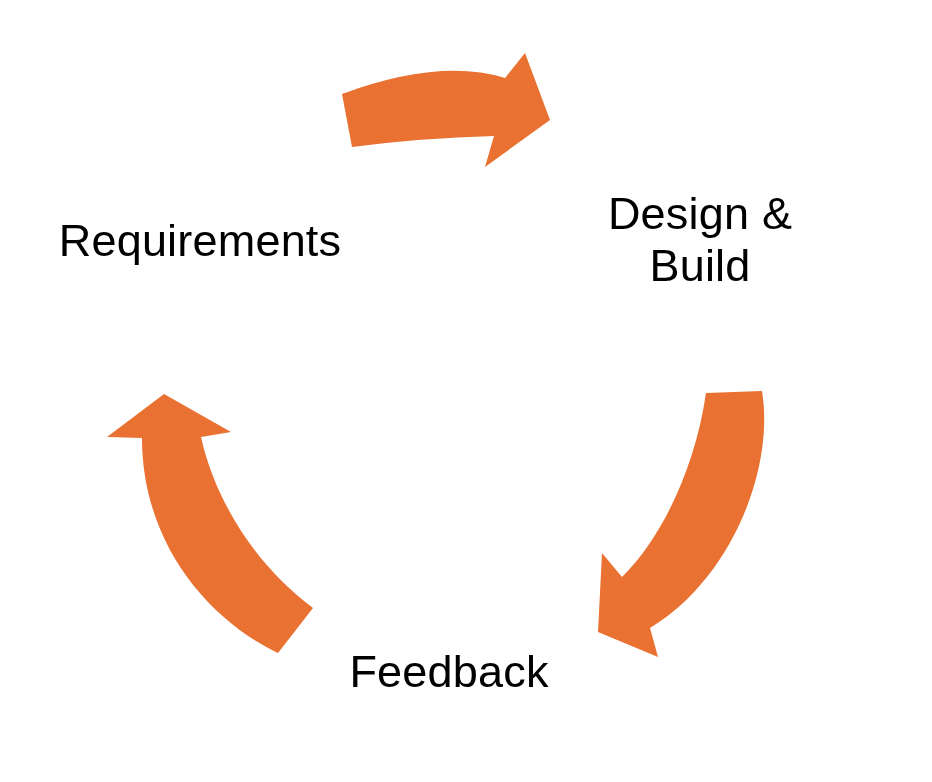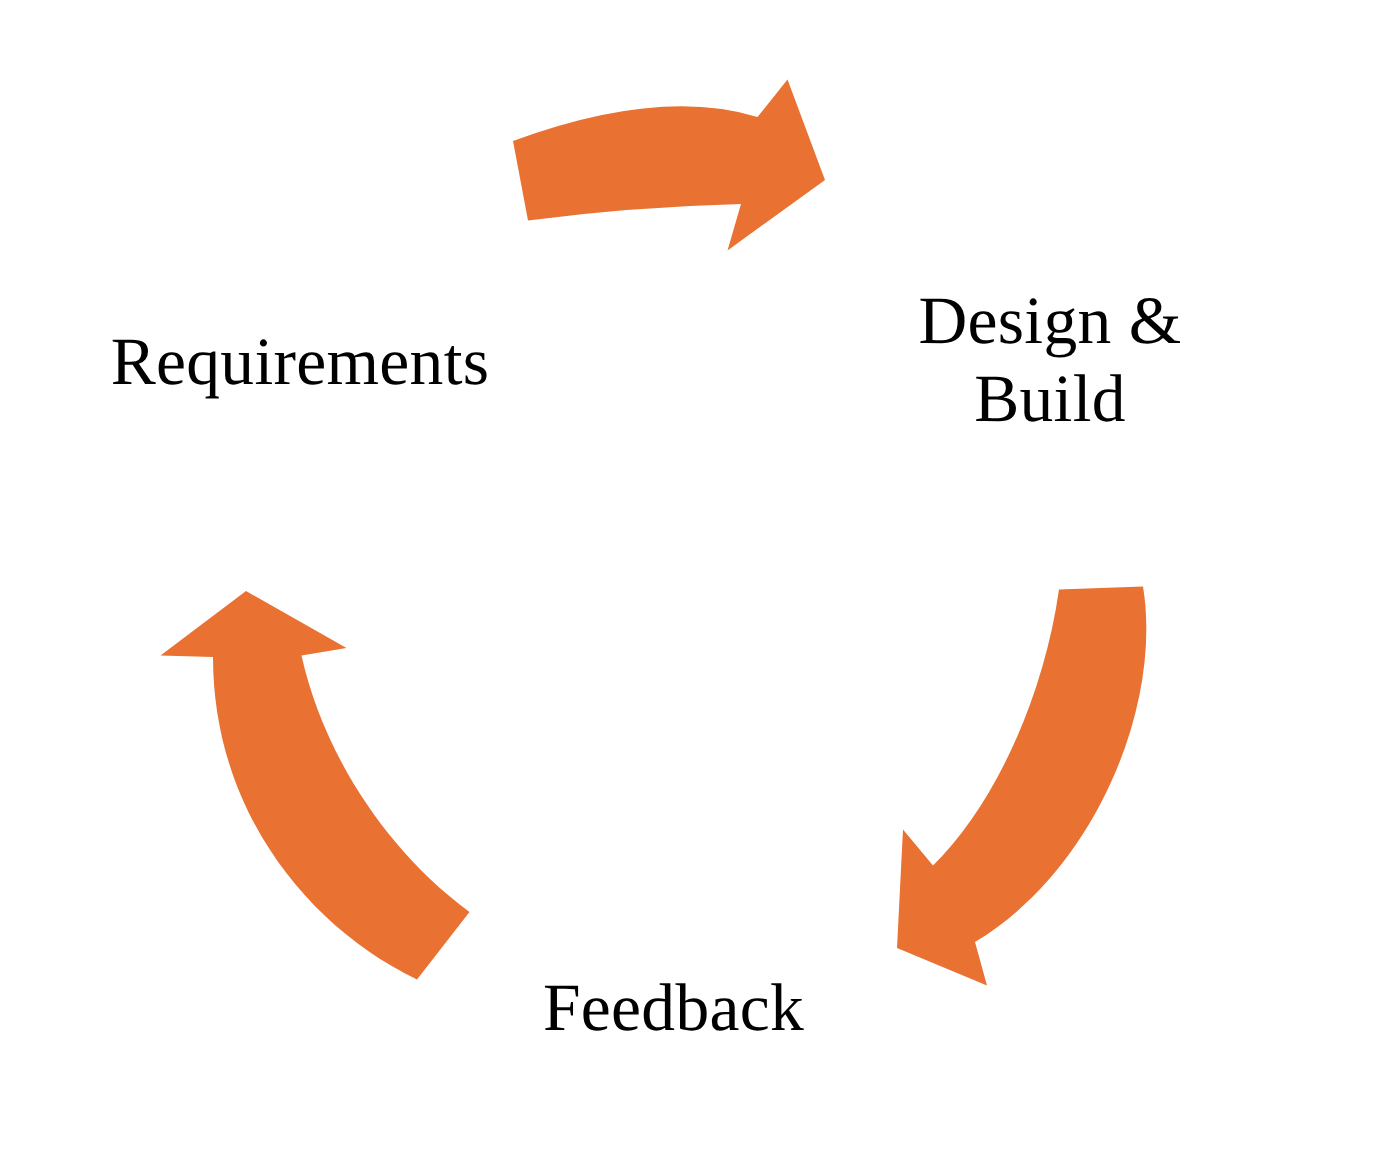--- a/index.html
+++ b/index.html
@@ -8,21 +8,20 @@
   }
   body {
     font-family: "Liberation Sans", "DejaVu Sans", sans-serif;
   }
   .canvas {
     position: relative;
     width: 932px;
     height: 760px;
     background: #ffffff;
     overflow: hidden;
-    font-family: Liberation Serif, serif;
   }
   .arrows-layer {
     position: absolute;
     left: 0;
     top: 0;
     width: 932px;
     height: 782px;
   }
   .node-label {
     position: absolute;

